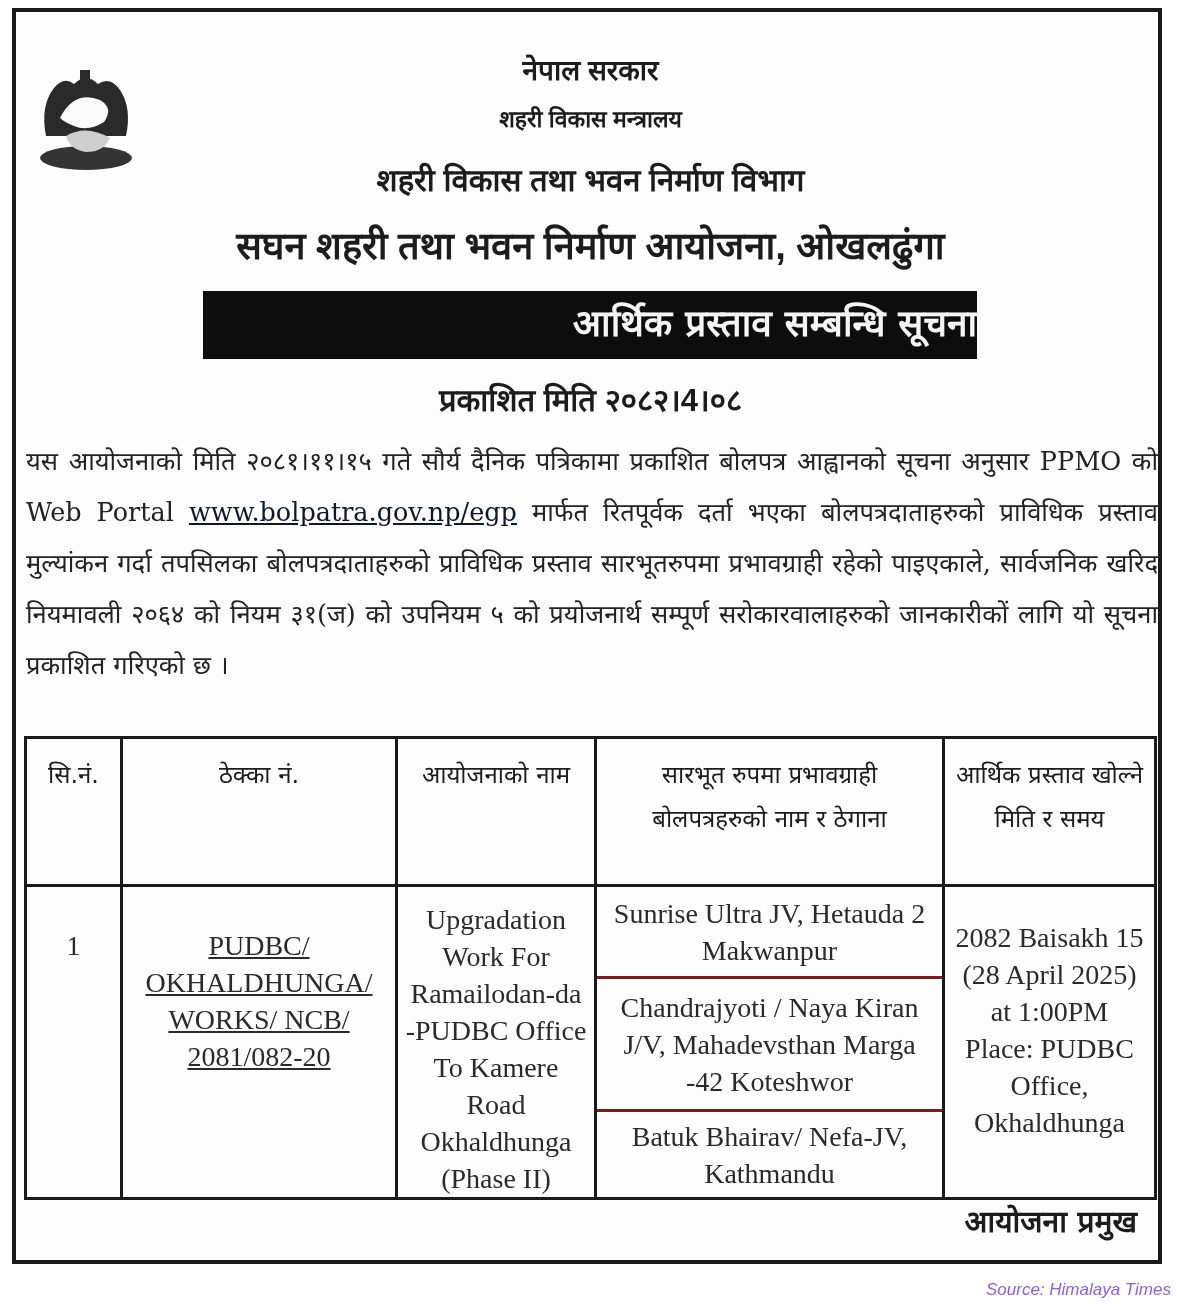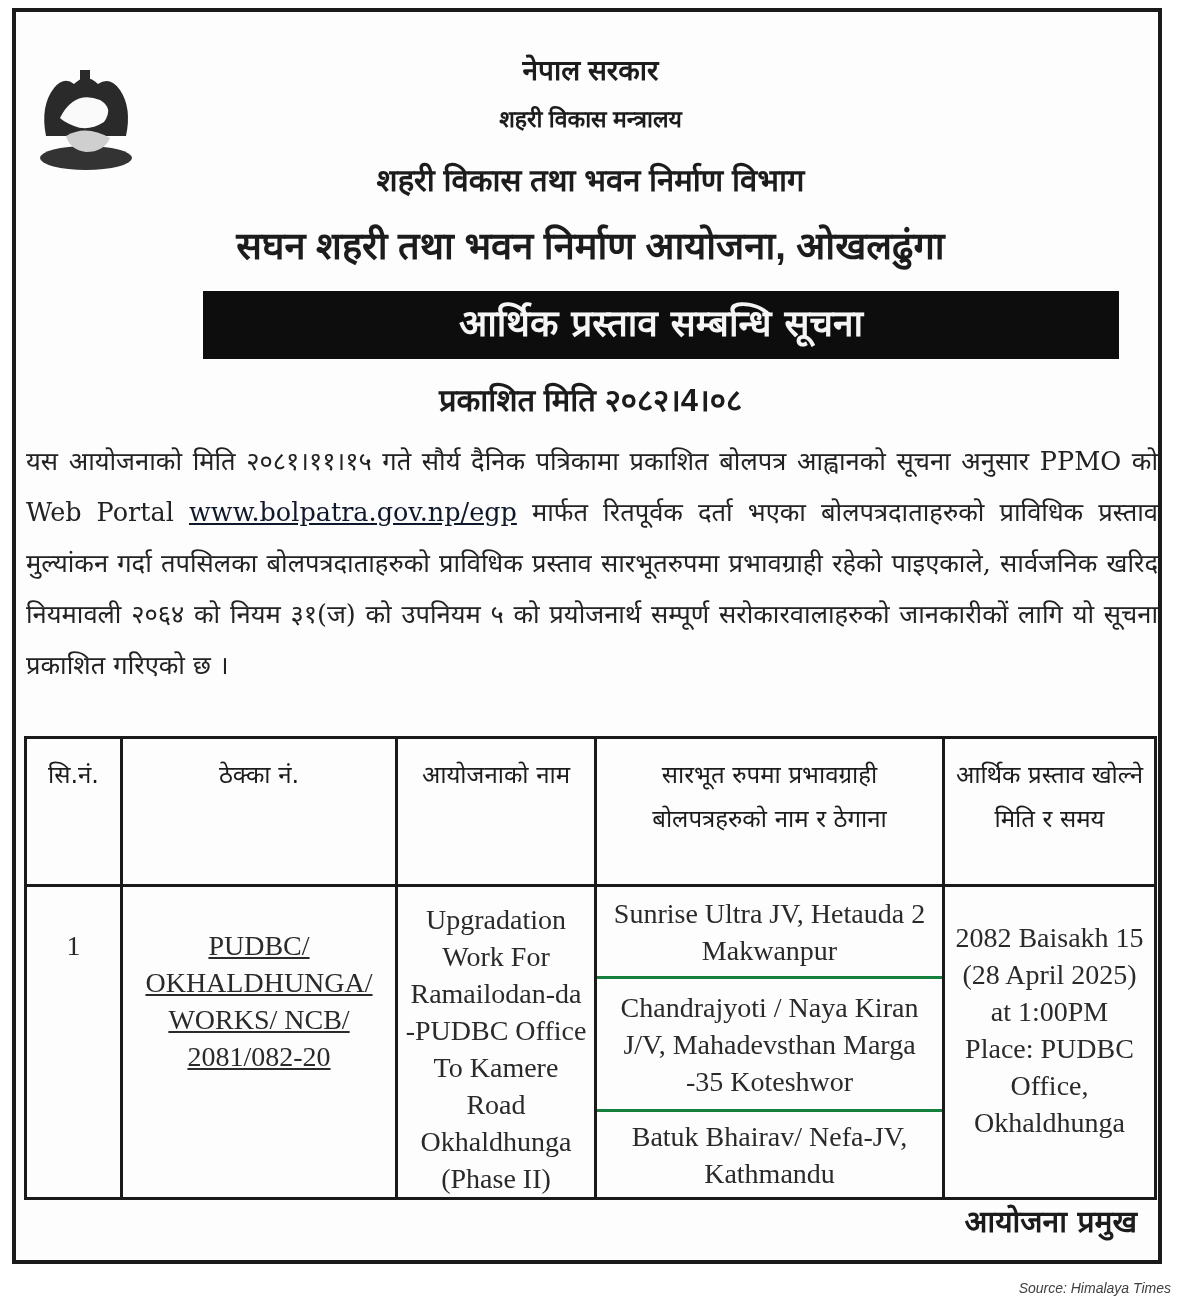--- a/index.html
+++ b/index.html
@@ -4,34 +4,34 @@
 <style>
   html,body{margin:0;padding:0;background:#ffffff;}
   body{width:1181px;height:1307px;position:relative;overflow:hidden;font-family:"DejaVu Serif",serif;color:#1c1c1c;}
   .frame{position:absolute;left:12px;top:8px;width:1150px;height:1256px;border:4px solid #1a1a1a;box-sizing:border-box;background:#fdfdfd;}
   .emblem{position:absolute;left:34px;top:66px;width:104px;height:110px;}
   .hdr{position:absolute;left:0;width:1181px;text-align:center;font-family:Liberation Sans, sans-serif;font-weight:bold;white-space:nowrap;}
   .h1{top:50px;font-size:28px;}
   .h2{top:102px;font-size:23px;}
   .h3{top:158px;font-size:31px;}
   .h4{top:218px;font-size:38px;}
-  .banner{position:absolute;left:203px;top:291px;width:916px;height:68px;background:#0d0d0d;color:#f5f5f5;font-family:"DejaVu Sans",sans-serif;font-weight:bold;font-size:37px;text-align:center;line-height:66px;}
+  .banner{position:absolute;left:203px;top:291px;width:774px;height:68px;background:#0d0d0d;color:#f5f5f5;font-family:"DejaVu Sans",sans-serif;font-weight:bold;font-size:37px;text-align:right;line-height:66px;}
   .pubdate{top:378px;font-size:31px;}
   .para{position:absolute;left:26px;top:436px;width:1132px;font-family:"DejaVu Serif",serif;font-size:25.5px;line-height:51px;text-align:justify;text-align-last:left;color:#222;}
   .para a{color:#0f172a;text-decoration:underline;}
   table.tbl{position:absolute;left:24px;top:736px;width:1130px;height:462px;border-collapse:collapse;table-layout:fixed;}
   .tbl th,.tbl td{border:3px solid #1a1a1a;text-align:center;padding:0 6px;}
   .tbl th{font-family:"DejaVu Sans",sans-serif;font-weight:normal;font-size:24px;line-height:44px;vertical-align:top;padding-top:14px;height:131px;}
   .tbl td{font-family:"Liberation Serif",serif;font-size:28px;line-height:37px;color:#2a2a2a;vertical-align:top;}
   .sub{display:flex;flex-direction:column;height:100%;}
-  .sub div{border-bottom:3px solid #15803d;display:flex;align-items:center;justify-content:center;padding:4px 8px;box-sizing:border-box;}
+  .sub div{border-bottom:3px solid #7f1d1d;display:flex;align-items:center;justify-content:center;padding:4px 8px;box-sizing:border-box;}
   .sub div:last-child{border-bottom:none;}
   .bidder-cell{padding:0 !important;}
   .sign{position:absolute;right:44px;top:1200px;font-family:"DejaVu Sans",sans-serif;font-weight:bold;font-size:30px;}
-  .source{position:absolute;right:10px;top:1280px;font-family:"Liberation Sans",sans-serif;font-style:italic;font-size:14px;color:#404040;}
+  .source{position:absolute;right:10px;top:1280px;font-family:"Liberation Sans",sans-serif;font-style:italic;font-size:17px;color:#8b5cf6;}
 </style>
 </head>
 <body>
 
 <div class="frame"></div>
 
 <svg class="emblem" viewBox="0 0 104 110">
   <ellipse cx="52" cy="92" rx="46" ry="12" fill="#333"></ellipse>
   <path d="M12 70 Q6 40 20 22 Q30 10 40 18 Q52 6 64 18 Q76 10 86 24 Q98 42 92 70 Z" fill="#2a2a2a"></path>
   <path d="M26 52 Q40 24 66 34 Q80 42 70 56 Q54 66 40 60 Q30 56 26 52 Z" fill="#fafafa"></path>
@@ -67,21 +67,21 @@
     </tr>
   </thead>
   <tbody>
     <tr>
       <td style="padding-top:40px;">1</td>
       <td style="padding:40px 14px 0;text-decoration:underline;">PUDBC/ OKHALDHUNGA/ WORKS/ NCB/ 2081/082-20</td>
       <td style="padding-top:14px;">Upgradation Work For Ramailodan-da -PUDBC Office To Kamere Road Okhaldhunga (Phase II)</td>
       <td class="bidder-cell">
         <div class="sub">
           <div style="height:92px">Sunrise Ultra JV, Hetauda 2 Makwanpur</div>
-          <div style="height:133px">Chandrajyoti / Naya Kiran J/V, Mahadevsthan Marga -35 Koteshwor</div>
+          <div style="height:133px">Chandrajyoti / Naya Kiran J/V, Mahadevsthan Marga -42 Koteshwor</div>
           <div style="flex:1">Batuk Bhairav/ Nefa-JV, Kathmandu</div>
         </div>
       </td>
       <td style="padding:32px 10px 0;">2082 Baisakh 15 (28 April 2025) at 1:00PM Place: PUDBC Office, Okhaldhunga</td>
     </tr>
   </tbody>
 </table>
 
 <div class="sign">आयोजना प्रमुख</div>
 <div class="source">Source: Himalaya Times</div>

